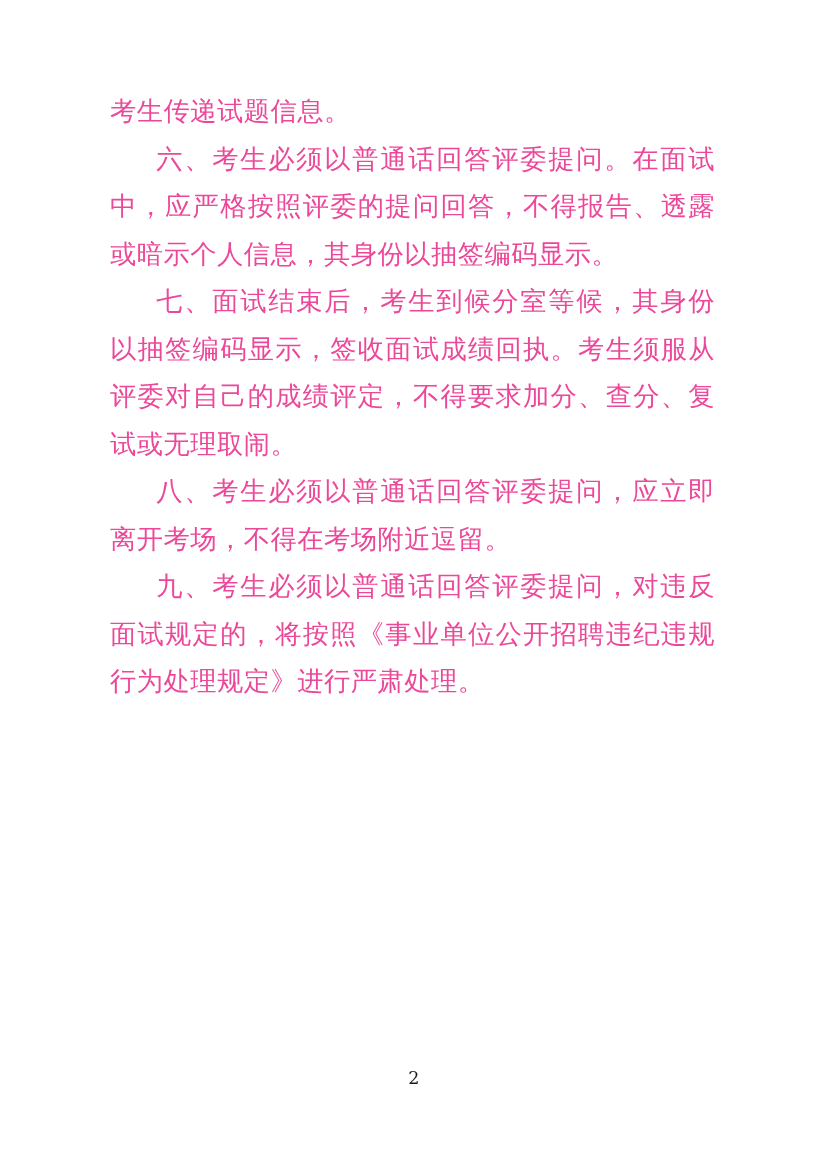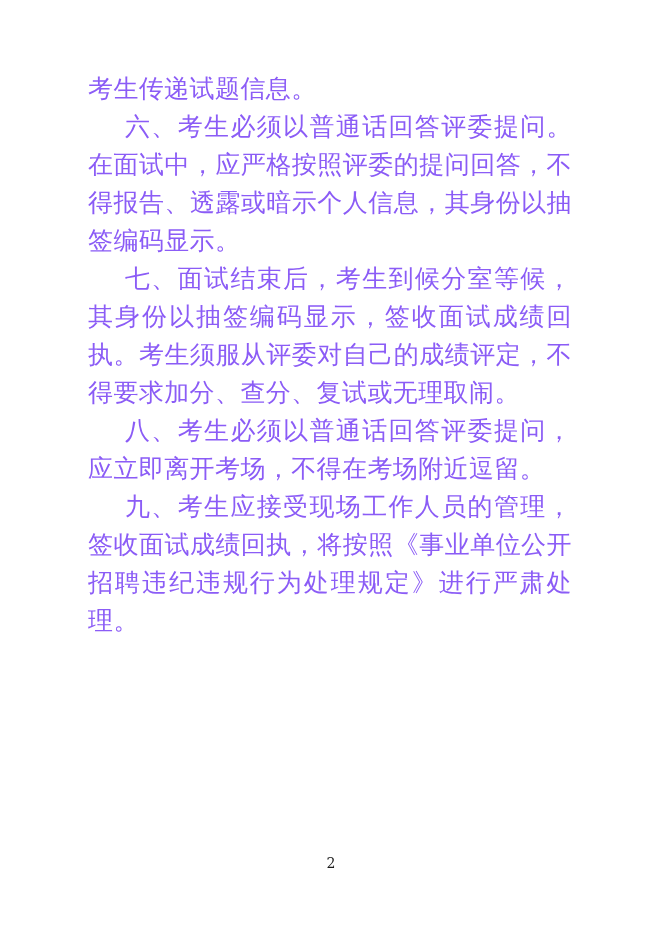--- a/index.html
+++ b/index.html
@@ -25,26 +25,26 @@
     box-sizing: border-box;
   }
   .content {
     position: absolute;
     left: 88px;
     top: 70px;
     width: 484px;
   }
   p.para {
     margin: 0 0 0 0;
-    font-size: 25px;
+    font-size: 21px;
     line-height: 38px;
     text-align: justify;
     text-justify: inter-ideograph;
     letter-spacing: 0.4px;
-    color: #8b5cf6;
+    color: #ec4899;
     font-family: "DejaVu Serif", serif;
     white-space: pre-wrap;
   }
   p.indent {
     text-indent: 37px;
   }
   .footer {
     position: absolute;
     left: 0;
     top: 855px;
@@ -57,16 +57,16 @@
 </style>
 </head>
 <body>
 
 <div class="page">
   <div class="content">
     <p class="para">考生传递试题信息。</p>
     <p class="para indent">六、考生必须以普通话回答评委提问。在面试中，应严格按照评委的提问回答，不得报告、透露或暗示个人信息，其身份以抽签编码显示。</p>
     <p class="para indent">七、面试结束后，考生到候分室等候，其身份以抽签编码显示，签收面试成绩回执。考生须服从评委对自己的成绩评定，不得要求加分、查分、复试或无理取闹。</p>
     <p class="para indent">八、考生必须以普通话回答评委提问，应立即离开考场，不得在考场附近逗留。</p>
-    <p class="para indent">九、考生应接受现场工作人员的管理，签收面试成绩回执，将按照《事业单位公开招聘违纪违规行为处理规定》进行严肃处理。</p>
+    <p class="para indent">九、考生必须以普通话回答评委提问，对违反面试规定的，将按照《事业单位公开招聘违纪违规行为处理规定》进行严肃处理。</p>
   </div>
   <div class="footer">2</div>
 </div>
 
 </body></html>

